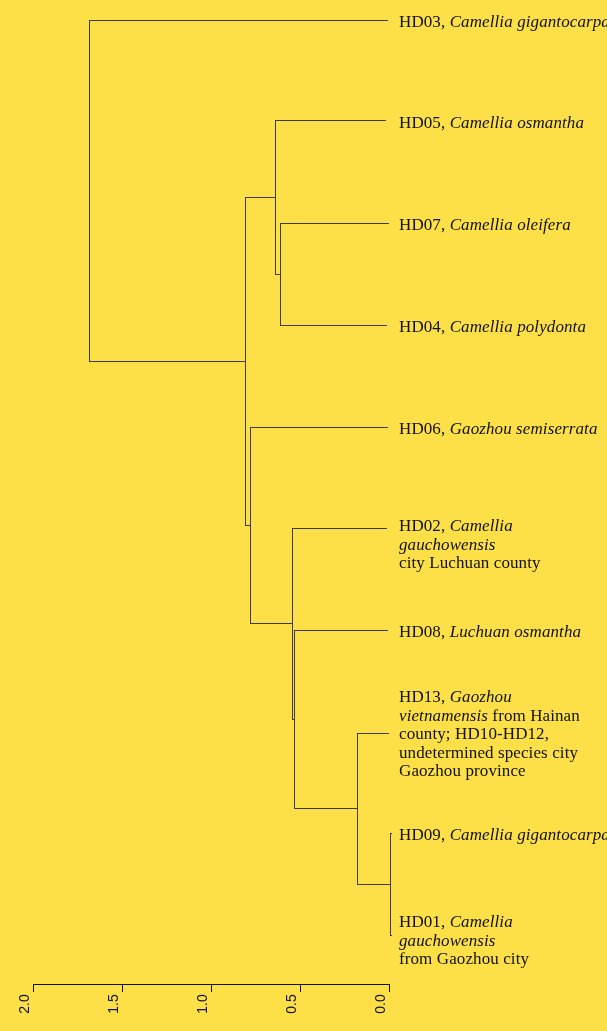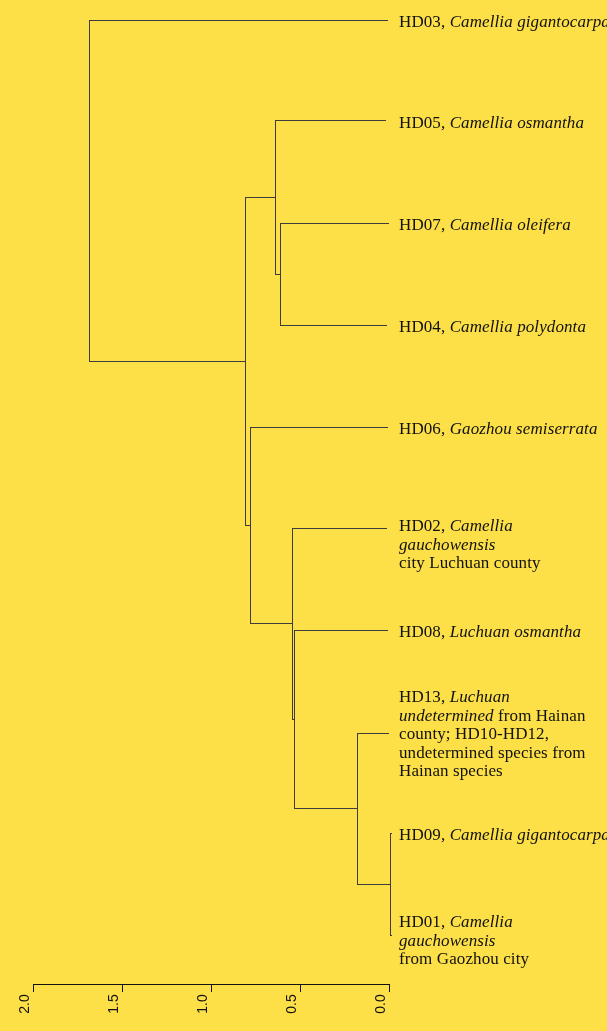--- a/index.html
+++ b/index.html
@@ -90,25 +90,25 @@
       <div><span>HD06, </span><i>Gaozhou semiserrata</i></div>
     </div>
   <div class="leaf-label" style="top:517px;">
       <div><span>HD02, </span><i>Camellia gauchowensis</i></div>
       <div><span>city Luchuan county</span></div>
     </div>
   <div class="leaf-label" style="top:623px;">
       <div><span>HD08, </span><i>Luchuan osmantha</i></div>
     </div>
   <div class="leaf-label" style="top:688px;">
-      <div><span>HD13, </span><i>Luchuan</i></div>
-      <div><i>undetermined</i><span> from Hainan</span></div>
+      <div><span>HD13, </span><i>Gaozhou</i></div>
+      <div><i>vietnamensis</i><span> from Hainan</span></div>
       <div><span>county; HD10-HD12,</span></div>
-      <div><span>undetermined species from</span></div>
-      <div><span>Hainan species</span></div>
+      <div><span>undetermined species city</span></div>
+      <div><span>Gaozhou province</span></div>
     </div>
   <div class="leaf-label" style="top:826px;">
       <div><span>HD09, </span><i>Camellia gigantocarpa</i></div>
     </div>
   <div class="leaf-label" style="top:913px;">
       <div><span>HD01, </span><i>Camellia gauchowensis</i></div>
       <div><span>from Gaozhou city</span></div>
     </div>
 
   <div class="axis-line"></div>

